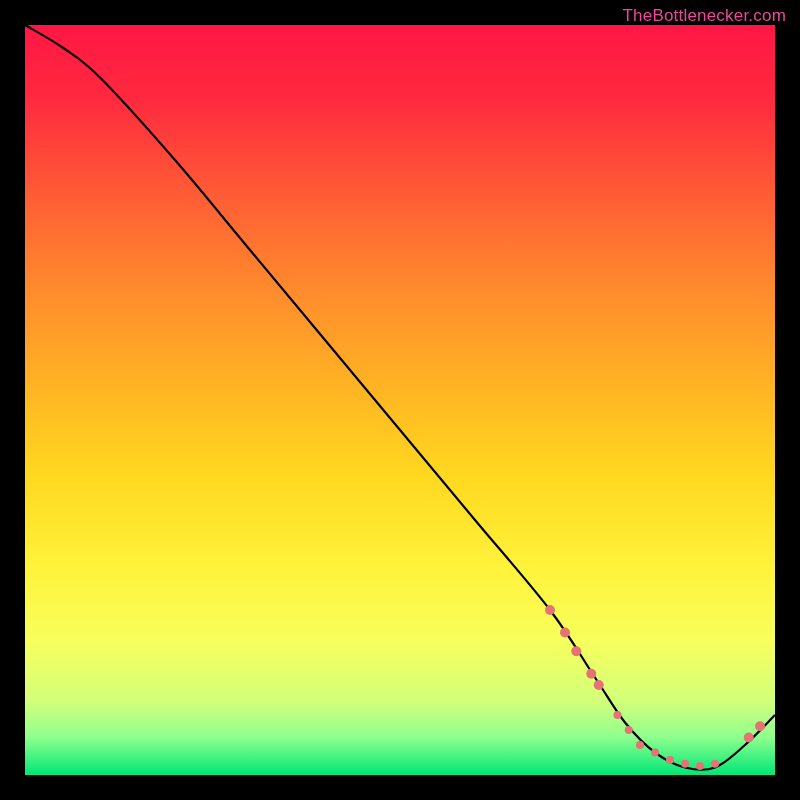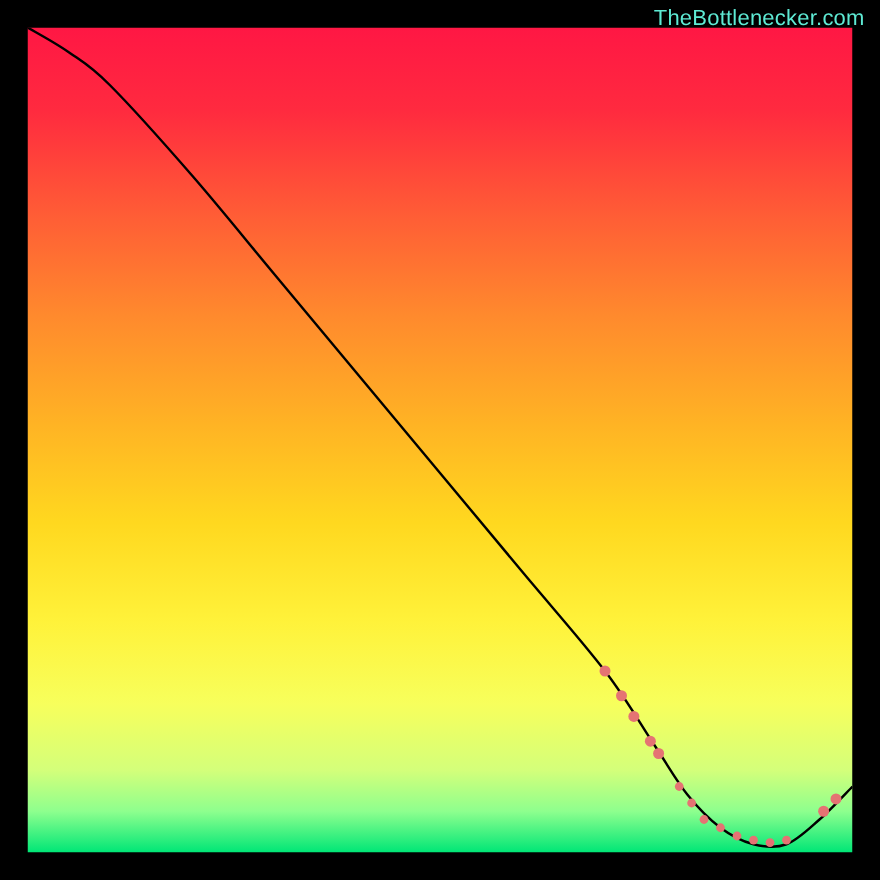--- a/index.html
+++ b/index.html
@@ -9,22 +9,22 @@
     height: 800px;
     background: #000;
     overflow: hidden;
     position: relative;
   }
   .watermark {
     position: absolute;
     top: 6px;
     right: 14px;
     font-family: Arial, Helvetica, sans-serif;
-    font-size: 20px;
-    color: #5eead4;
+    font-size: 17px;
+    color: #ec4899;
     letter-spacing: 0.2px;
     z-index: 20;
   }
   .plot-frame {
     position: absolute;
     left: 25px;
     top: 25px;
     width: 750px;
     height: 750px;
     background: #000;

